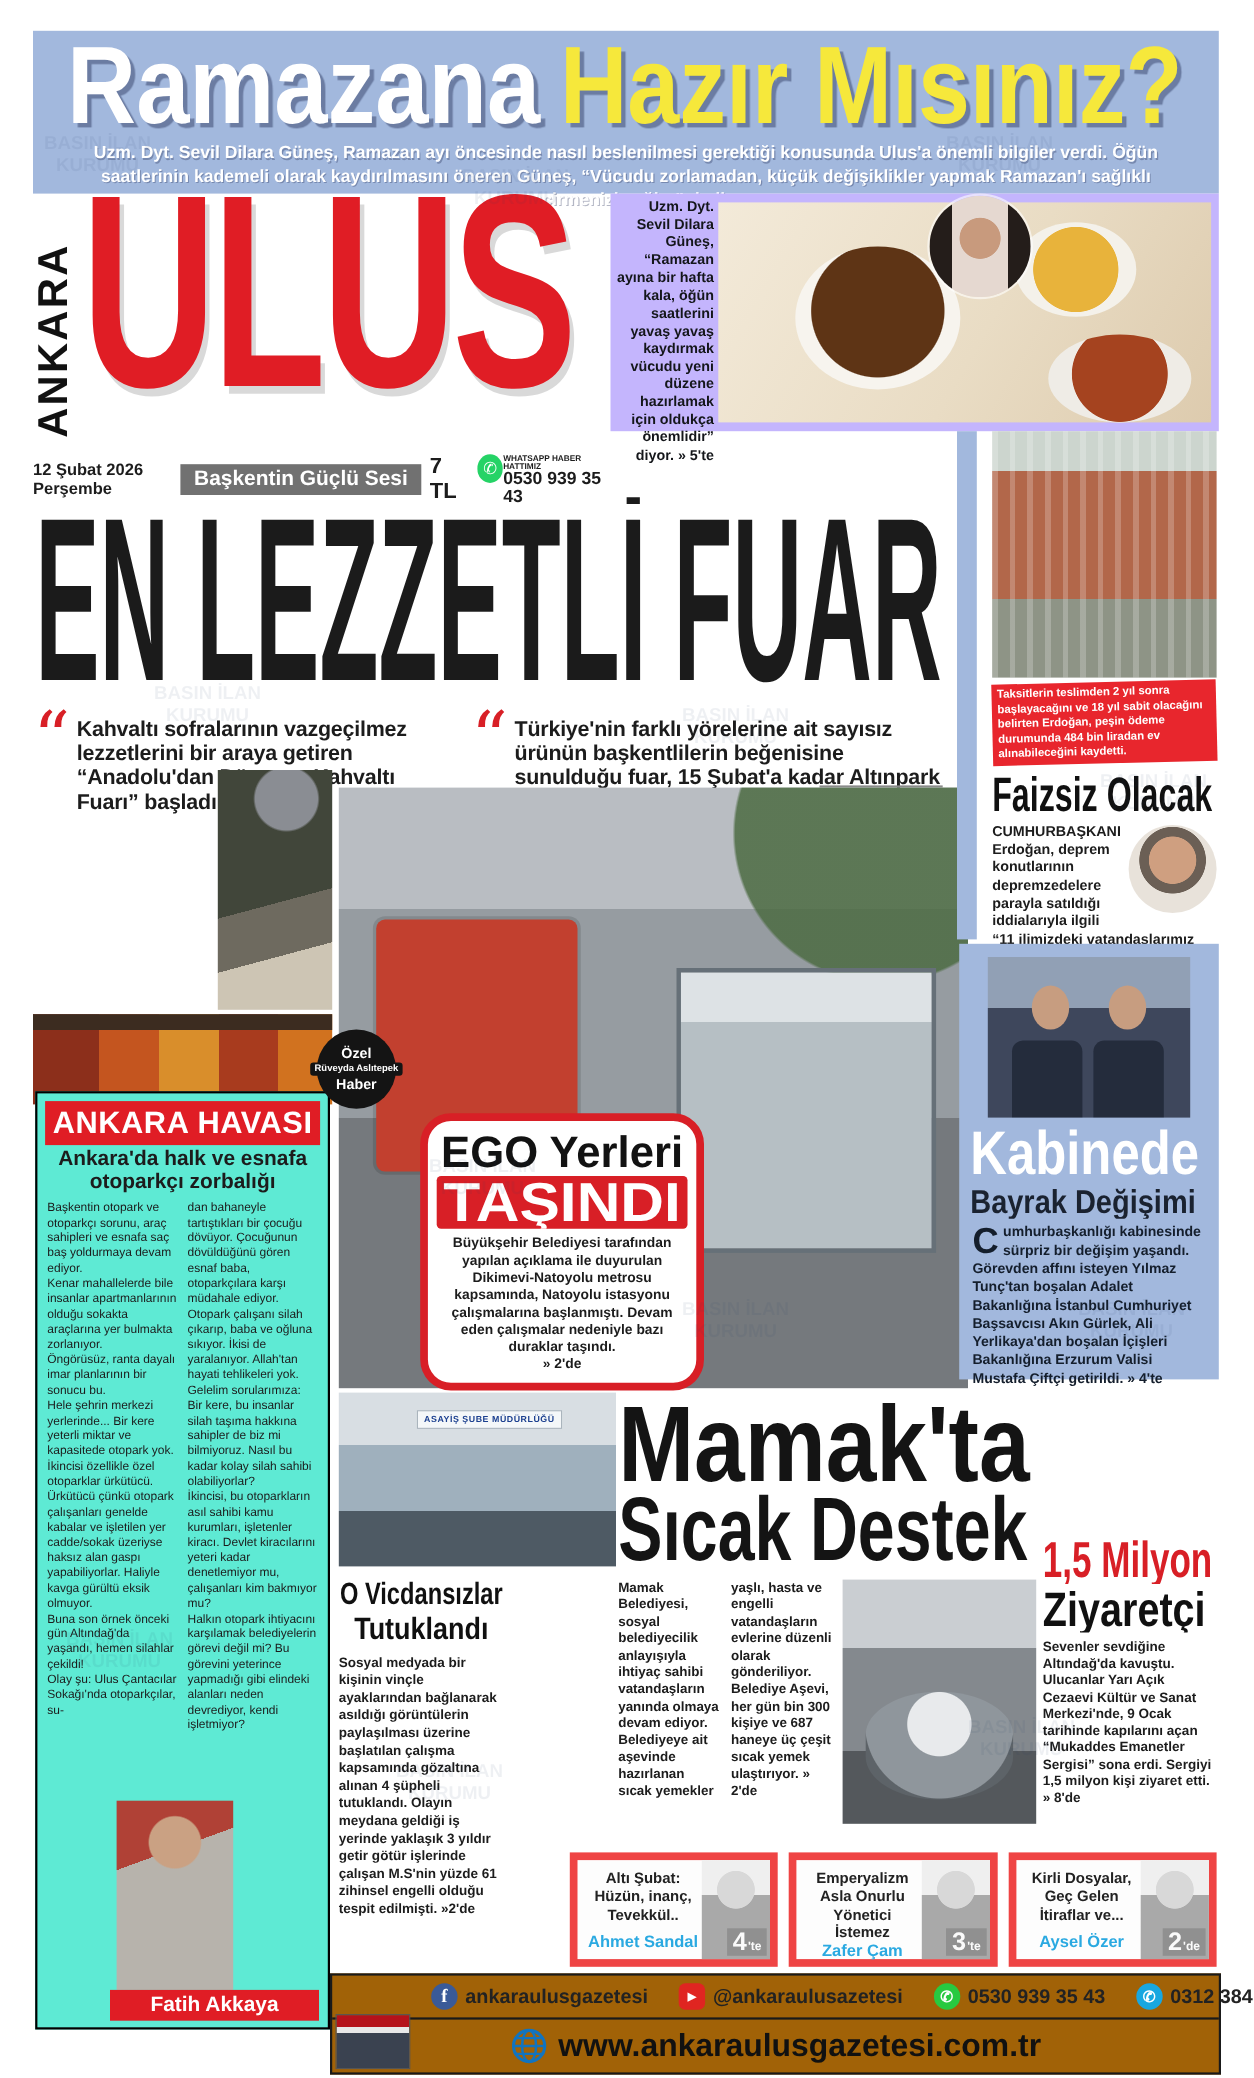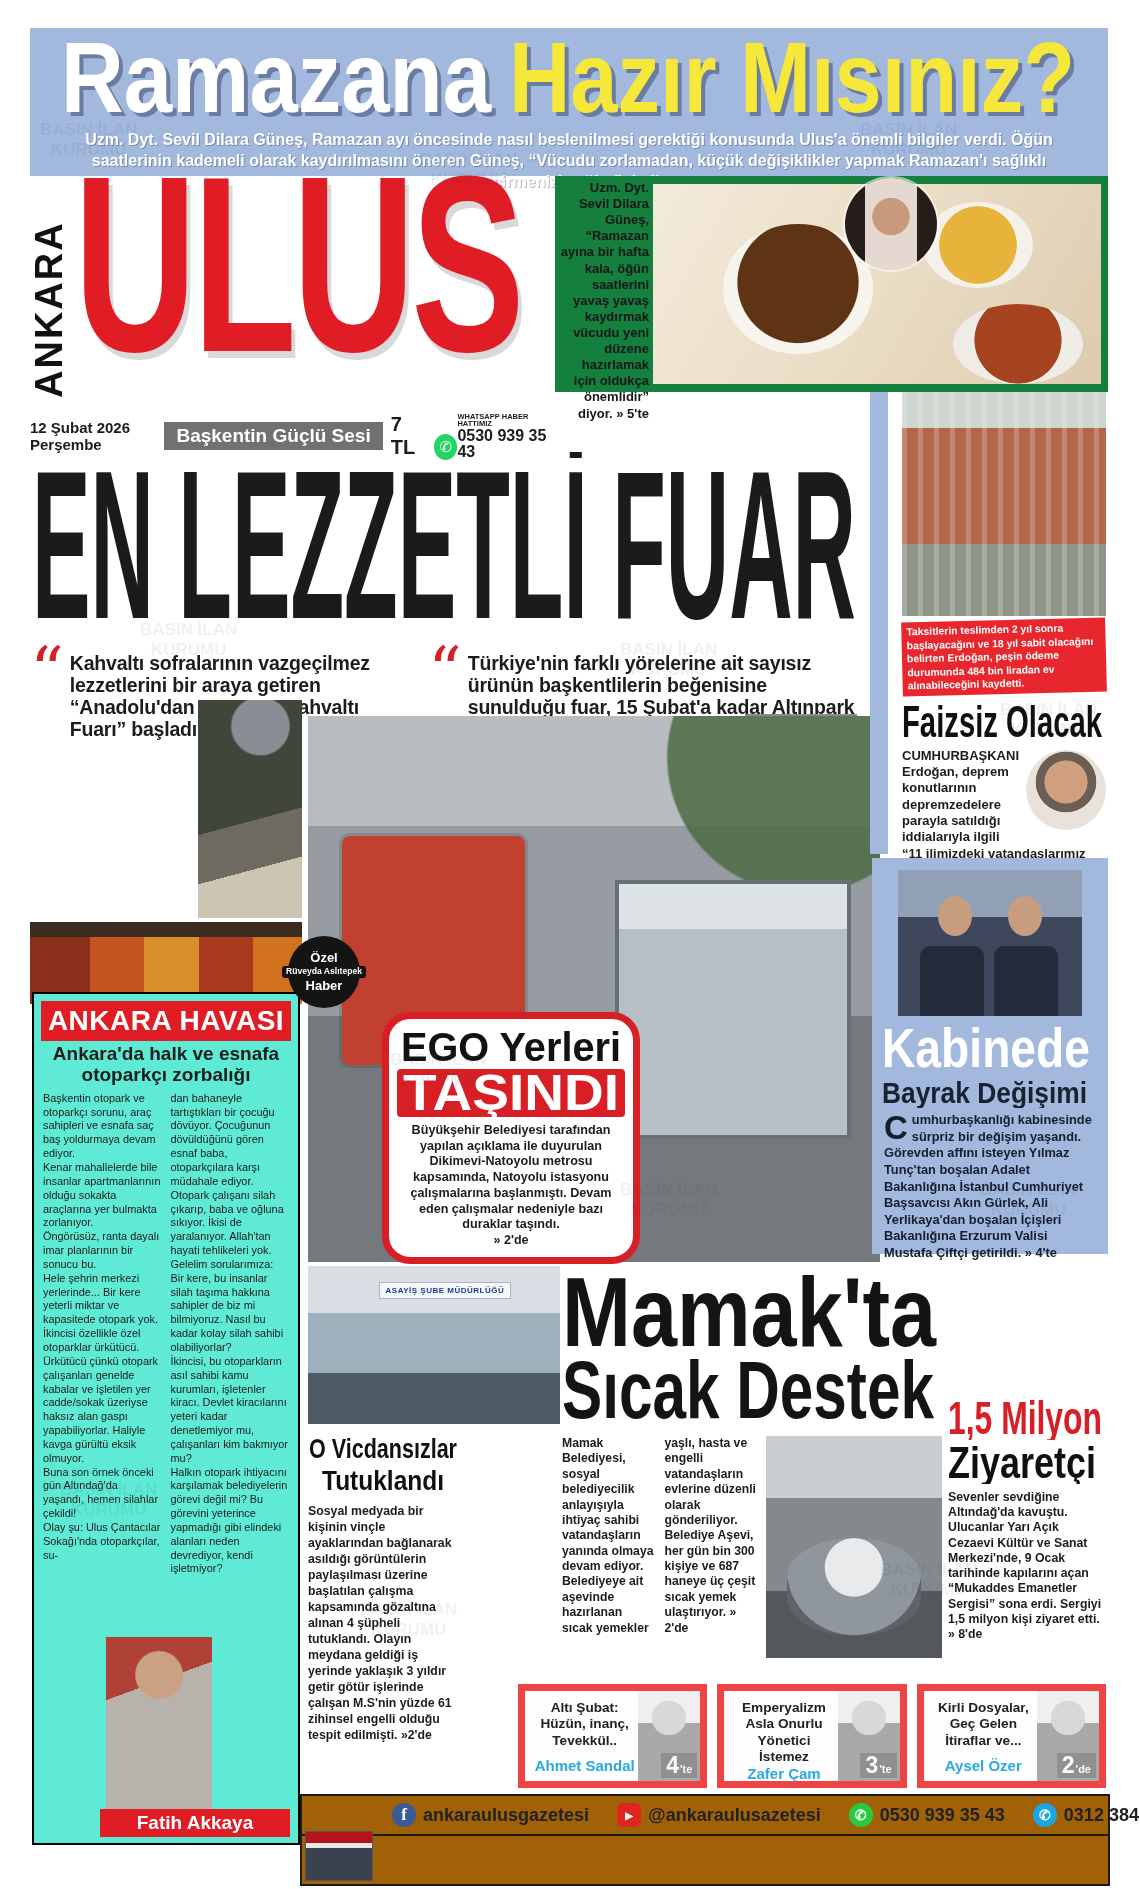--- a/index.html
+++ b/index.html
@@ -14,21 +14,21 @@
   
   .top-banner{position:absolute;left:30px;top:28px;width:1078px;height:148px;background:#a2b8dd;
               text-align:center;}
   .banner-headline{display:block;margin:4px auto 0;filter:drop-shadow(4px 4px 0 rgba(40,50,90,.45));}
   .banner-headline .t-white{fill:#ffffff;}
   .banner-headline .t-yellow{fill:#f6e83b;}
   .banner-sub{margin:1px auto 0;width:1030px;font-size:16px;font-weight:700;color:#ffffff;
               line-height:1.32;text-shadow:1px 1px 0 rgba(40,50,90,.35);}
 
   
-  .banner-side{position:absolute;left:555px;top:176px;width:553px;height:216px;background:#15803d;}
+  .banner-side{position:absolute;left:555px;top:176px;width:553px;height:216px;background:#c4b5fd;}
   .side-note{position:absolute;left:4px;top:4px;width:90px;margin:0;font-size:13px;font-weight:700;
              line-height:1.24;text-align:right;color:#14161a;}
   .photo-food{position:absolute;left:98px;top:8px;width:448px;height:200px;
               background:linear-gradient(120deg,#f3ead9 0%,#e9dcc4 55%,#ddcbae 100%);}
   .bowl-dates{position:absolute;left:70px;top:40px;width:150px;height:130px;border-radius:50%;
               background:radial-gradient(circle at 50% 45%,#5e3415 0 58%,#f7f4ee 59%);}
   .bowl-soup{position:absolute;left:270px;top:18px;width:110px;height:86px;border-radius:50%;
              background:radial-gradient(circle at 50% 50%,#e8b33b 0 55%,#f4f1ea 56%);}
   .bowl-red{position:absolute;left:300px;top:120px;width:130px;height:80px;border-radius:50%;
             background:radial-gradient(circle at 50% 45%,#a5431f 0 55%,#efece6 56%);}
@@ -43,21 +43,21 @@
         transform:rotate(180deg);font-size:38px;font-weight:800;letter-spacing:2px;color:#111;}
   .ulus{position:absolute;left:44px;top:-36px;font-size:250px;line-height:1;font-weight:800;
         color:#e01d25;white-space:nowrap;transform:scaleX(.68);transform-origin:0 0;
         letter-spacing:-6px;text-shadow:6px 7px 0 rgba(0,0,0,.15);}
   .date-bar{position:absolute;left:0;bottom:0;width:528px;height:32px;display:flex;
             align-items:center;gap:6px;}
   .date{font-size:15px;font-weight:800;width:142px;}
   .slogan{background:#717171;color:#fff;font-size:19px;font-weight:800;padding:3px 12px;
           white-space:nowrap;}
   .price{font-size:20px;font-weight:800;margin-left:2px;}
-  .wa{display:flex;align-items:flex-end;gap:0;}
+  .wa{display:flex;align-items:flex-start;gap:0;}
   .wa-icon{width:26px;height:26px;border-radius:50%;background:#25d366;color:#fff;display:flex;
            align-items:center;justify-content:center;font-size:15px;}
   .wa-icon::before{content:"✆";}
   .wa-txt{display:flex;flex-direction:column;line-height:1;}
   .wa-label{font-size:7.5px;font-weight:800;}
   .wa-num{font-size:16px;font-weight:800;}
 
   
   .headline-main{position:absolute;left:30px;top:452px;}
   .headline-main text{fill:#1b1b1b;}
@@ -475,16 +475,26 @@
       </span>
       <span class="f-item">
         <span class="ic ic-wa"></span>
         <span>0530 939 35 43</span>
       </span>
       <span class="f-item">
         <span class="ic ic-tel"></span>
         <span>0312 384 30 70 (Pbx)</span>
       </span>
     </div>
+    <div class="f-row2">
+      <svg width="34" height="34" viewBox="0 0 24 24">
+        <circle cx="12" cy="12" r="10" fill="none" stroke="#1274bf" stroke-width="2"></circle>
+        <ellipse cx="12" cy="12" rx="4.5" ry="10" fill="none" stroke="#1274bf" stroke-width="1.6"></ellipse>
+        <line x1="2" y1="12" x2="22" y2="12" stroke="#1274bf" stroke-width="1.6"></line>
+        <line x1="3.5" y1="7" x2="20.5" y2="7" stroke="#1274bf" stroke-width="1.4"></line>
+        <line x1="3.5" y1="17" x2="20.5" y2="17" stroke="#1274bf" stroke-width="1.4"></line>
+      </svg>
+      <span>www.ankaraulusgazetesi.com.tr</span>
+    </div>
     <div class="paper-thumb"></div>
   </div>
 
 </div>
 
 </body></html>

